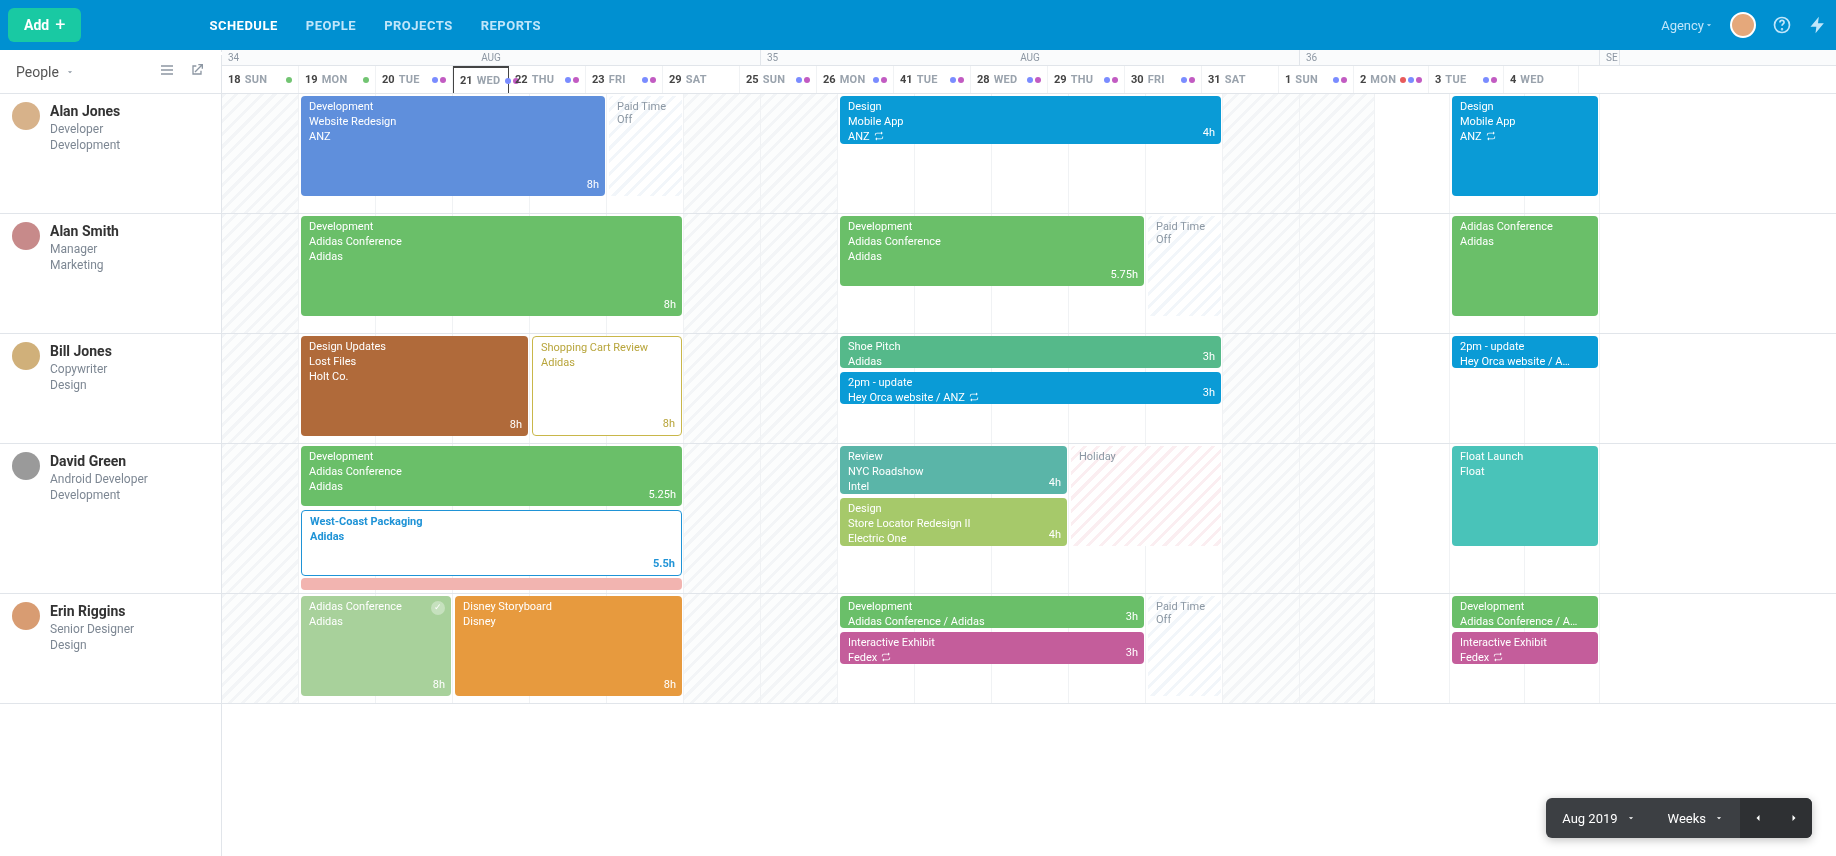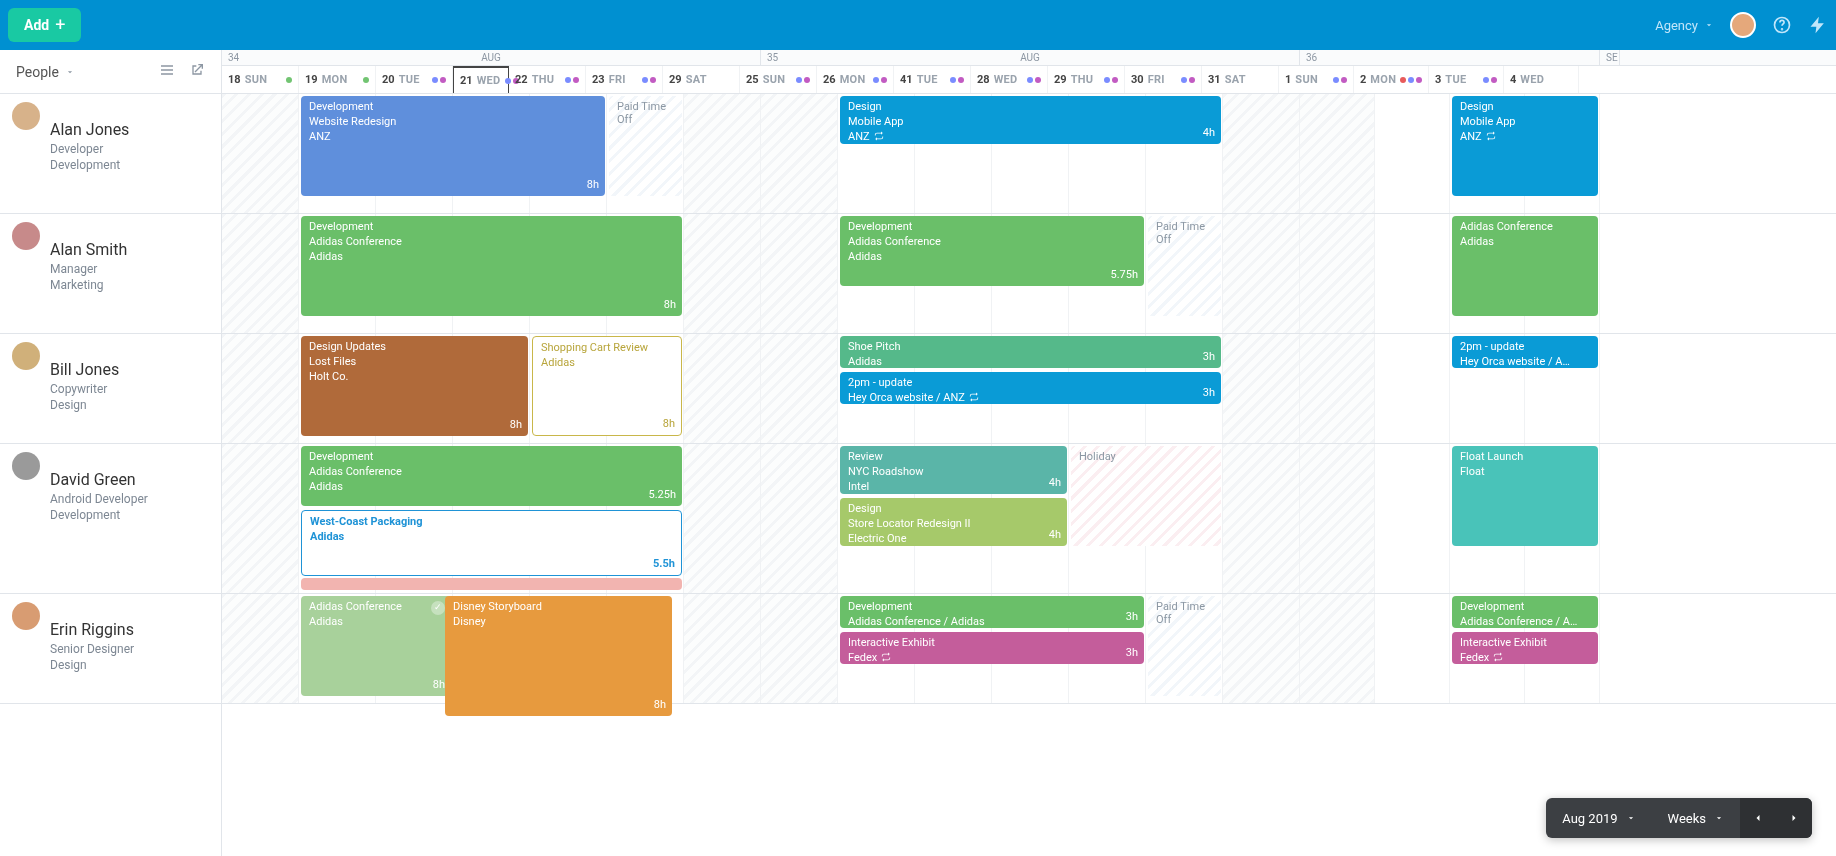--- a/index.html
+++ b/index.html
@@ -10,21 +10,21 @@
 .search-wrap { flex:0 0 800px; position:relative; }
 .search-wrap input { width:100%; height:34px; border-radius:6px; border:none; padding:0 12px 0 36px; font-size:14px; color:#555; }
 .search-icon { position:absolute; left:10px; top:50%; transform:translateY(-50%); fill:#9aa3ad; }
 .add-btn { background:#19c9a3; color:#fff; border:none; border-radius:6px; height:34px; padding:0 16px; font-weight:700; font-size:14px; display:flex; align-items:center; gap:6px; cursor:pointer; }
 .add-btn .plus { font-size:18px; line-height:1; font-weight:400; }
 .nav { display:flex; gap:28px; margin-left:120px; }
 .nav-item { color:#c1e6fa; font-weight:700; font-size:13px; letter-spacing:.5px; cursor:pointer; position:relative; padding:6px 0; }
 .nav-item.active { color:#fff; }
 .nav-item.active::after { content:""; position:absolute; left:50%; transform:translateX(-50%); bottom:-16px; width:100%; height:3px; background:#fff; border-radius:2px 2px 0 0; }
 .top-right { margin-left:auto; display:flex; align-items:center; gap:16px; color:#c1e6fa; font-size:13px; }
-.top-right .agency { display:flex; align-items:center; gap:6px; cursor:pointer; }
+.top-right .agency { display:flex; align-items:center; cursor:pointer; }
 .avatar-sm { width:26px; height:26px; border-radius:50%; background:#e5a87b; border:2px solid #fff; }
 .icon-btn { width:20px; height:20px; cursor:pointer; }
 
 
 .container { display:flex; height:calc(100% - 50px); }
 .left-col { flex:0 0 222px; border-right:1px solid #e1e5ea; display:flex; flex-direction:column; }
 .right-col { flex:1; overflow-x:auto; overflow-y:hidden; position:relative; }
 
 .filter-bar { height:44px; display:flex; align-items:center; padding:0 16px; gap:10px; border-bottom:1px solid #e1e5ea; }
 .filter-select { font-size:14px; color:#555; display:flex; align-items:center; gap:6px; cursor:pointer; }
@@ -42,21 +42,21 @@
 .day-cell .dw { color:#9aa3ad; font-weight:700; letter-spacing:.3px; }
 .day-cell.today { background:#fff; border-top:2px solid #444; border-left:1px solid #444; border-right:1px solid #444; }
 .dots { margin-left:auto; display:flex; gap:2px; }
 .dot { width:6px; height:6px; border-radius:50%; }
 
 
 .people-list { flex:1; overflow-y:auto; }
 .person { display:flex; align-items:flex-start; padding:8px 12px; border-bottom:1px solid #e1e5ea; }
 .person .pav { width:28px; height:28px; border-radius:50%; margin-right:10px; flex-shrink:0; background:#ccc; }
 .person .pinfo { line-height:1.35; }
-.person .pname { font-weight:400; font-size:16px; color:#333;margin-top:17px; }
+.person .pname { font-weight:700; font-size:14px; color:#333; }
 .person .ptitle, .person .pdept { font-size:12px; color:#7d8793; }
 
 
 .grid { display:flex; flex-direction:column; }
 .grid-row { position:relative; border-bottom:1px solid #e1e5ea; }
 .grid-bg { display:flex; height:100%; position:absolute; inset:0; z-index:0; }
 .grid-bg .col { border-right:1px solid #f0f2f4; height:100%; }
 .grid-bg .col.we { background:repeating-linear-gradient(135deg,#f3f5f7,#f3f5f7 3px,#fcfdfd 3px,#fcfdfd 9px); }
 
 .tasks { position:relative; z-index:1; }
@@ -82,20 +82,26 @@
 .bn-chev svg { fill:#fff; }
 </style>
 </head>
 <body>
 
 <div class="topbar">
   <button class="add-btn">
     <span>Add</span>
       <span class="plus">+</span>
   </button>
+  <div class="nav" id="nav">
+      <div class="nav-item active">SCHEDULE</div>
+      <div class="nav-item">PEOPLE</div>
+      <div class="nav-item">PROJECTS</div>
+      <div class="nav-item">REPORTS</div>
+    </div>
   <div class="top-right">
     <div class="agency">
       <span>Agency</span>
       <svg width="10" height="10" viewBox="0 0 24 24" fill="#c1e6fa">
           <path d="M7 10l5 5 5-5z"></path>
         </svg>
     </div>
     <div class="avatar-sm"></div>
     <svg class="icon-btn" viewBox="0 0 24 24" fill="none" stroke="#c1e6fa" stroke-width="2">
         <circle cx="12" cy="12" r="9"></circle>
@@ -534,21 +540,21 @@
               <div class="col" style="width: 75px;"></div>
               <div class="col" style="width: 75px;"></div>
             </div>
             <div class="tasks">
               <div class="task" style="left: 79px; width: 150px; top: 2px; height: 100px; background: rgb(168, 209, 155);">
                 <div class="tline">Adidas Conference</div>
                 <div class="tline">Adidas</div>
                 <div class="hours">8h</div>
                 <div class="check-badge"></div>
               </div>
-              <div class="task" style="left: 223px; width: 227px; top: 2px; height: 120px; background: rgb(231, 154, 62);">
+              <div class="task" style="left: 233px; width: 227px; top: 2px; height: 100px; background: rgb(231, 154, 62);">
                 <div class="tline">Disney Storyboard</div>
                 <div class="tline">Disney</div>
                 <div class="hours">8h</div>
               </div>
               <div class="task" style="left: 618px; width: 304px; top: 2px; height: 32px; background: rgb(106, 191, 105);">
                 <div class="tline">Development</div>
                 <div class="tline">Adidas Conference / Adidas</div>
                 <div class="hours">3h</div>
               </div>
               <div class="task" style="left: 618px; width: 304px; top: 38px; height: 32px; background: rgb(196, 93, 155);">

